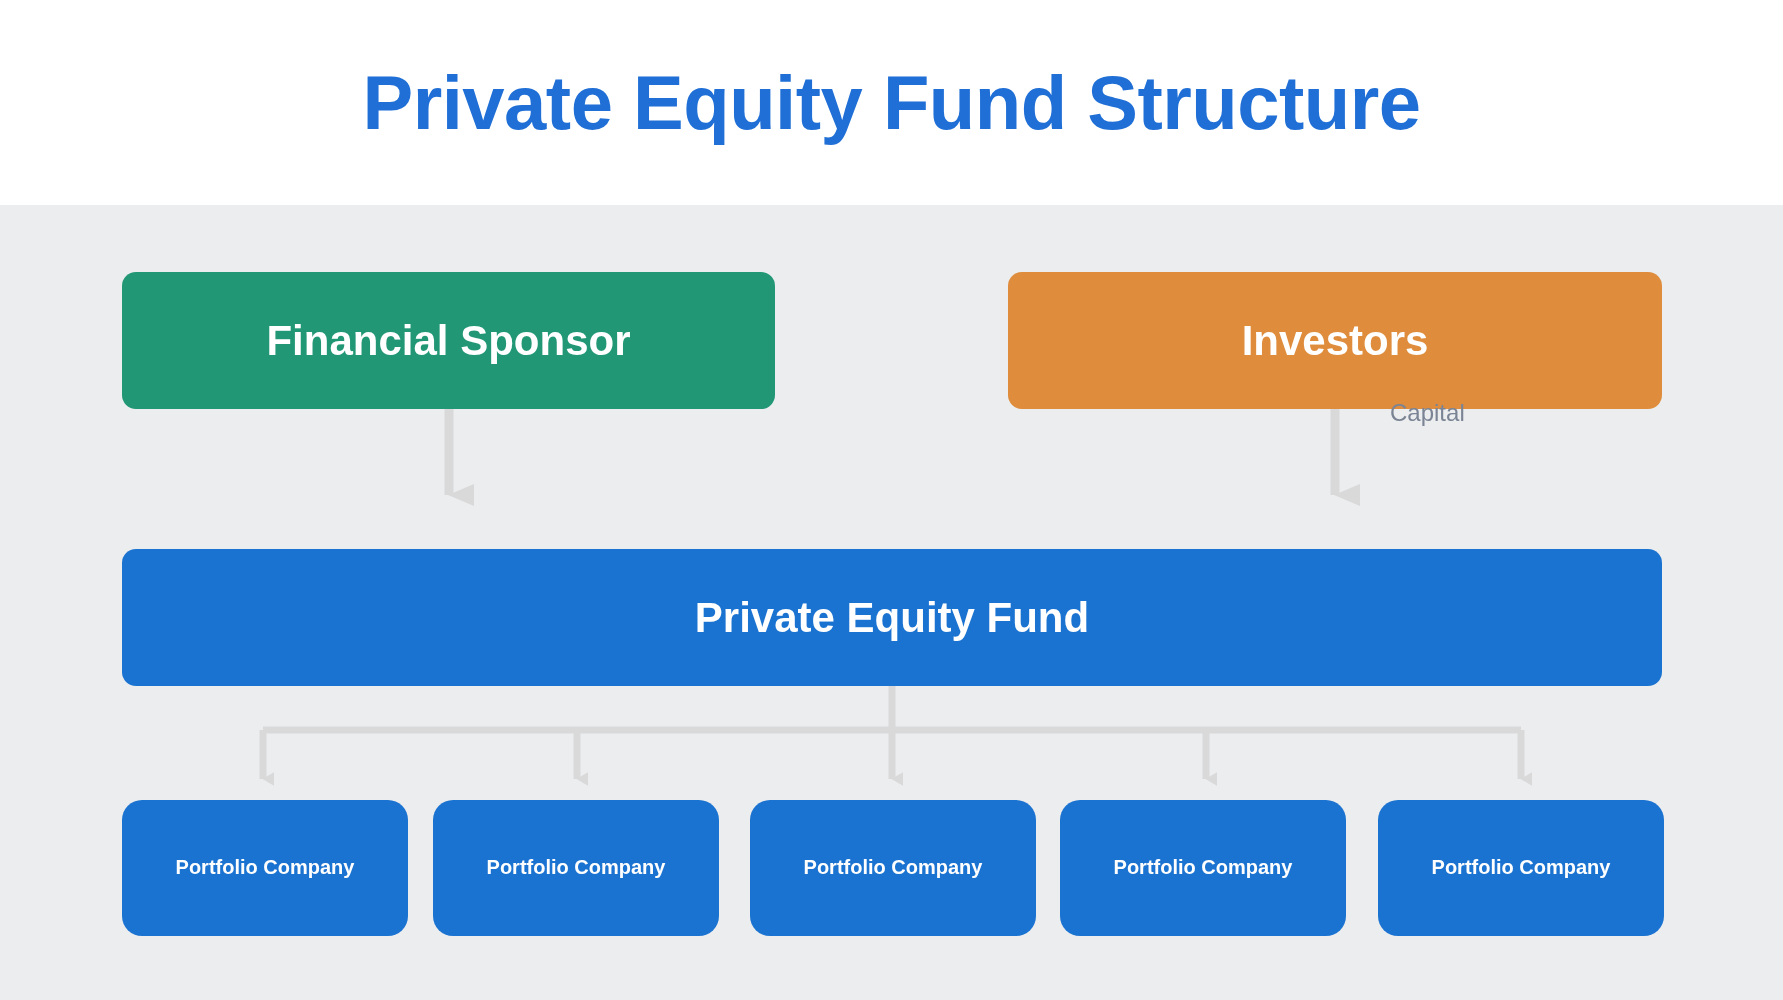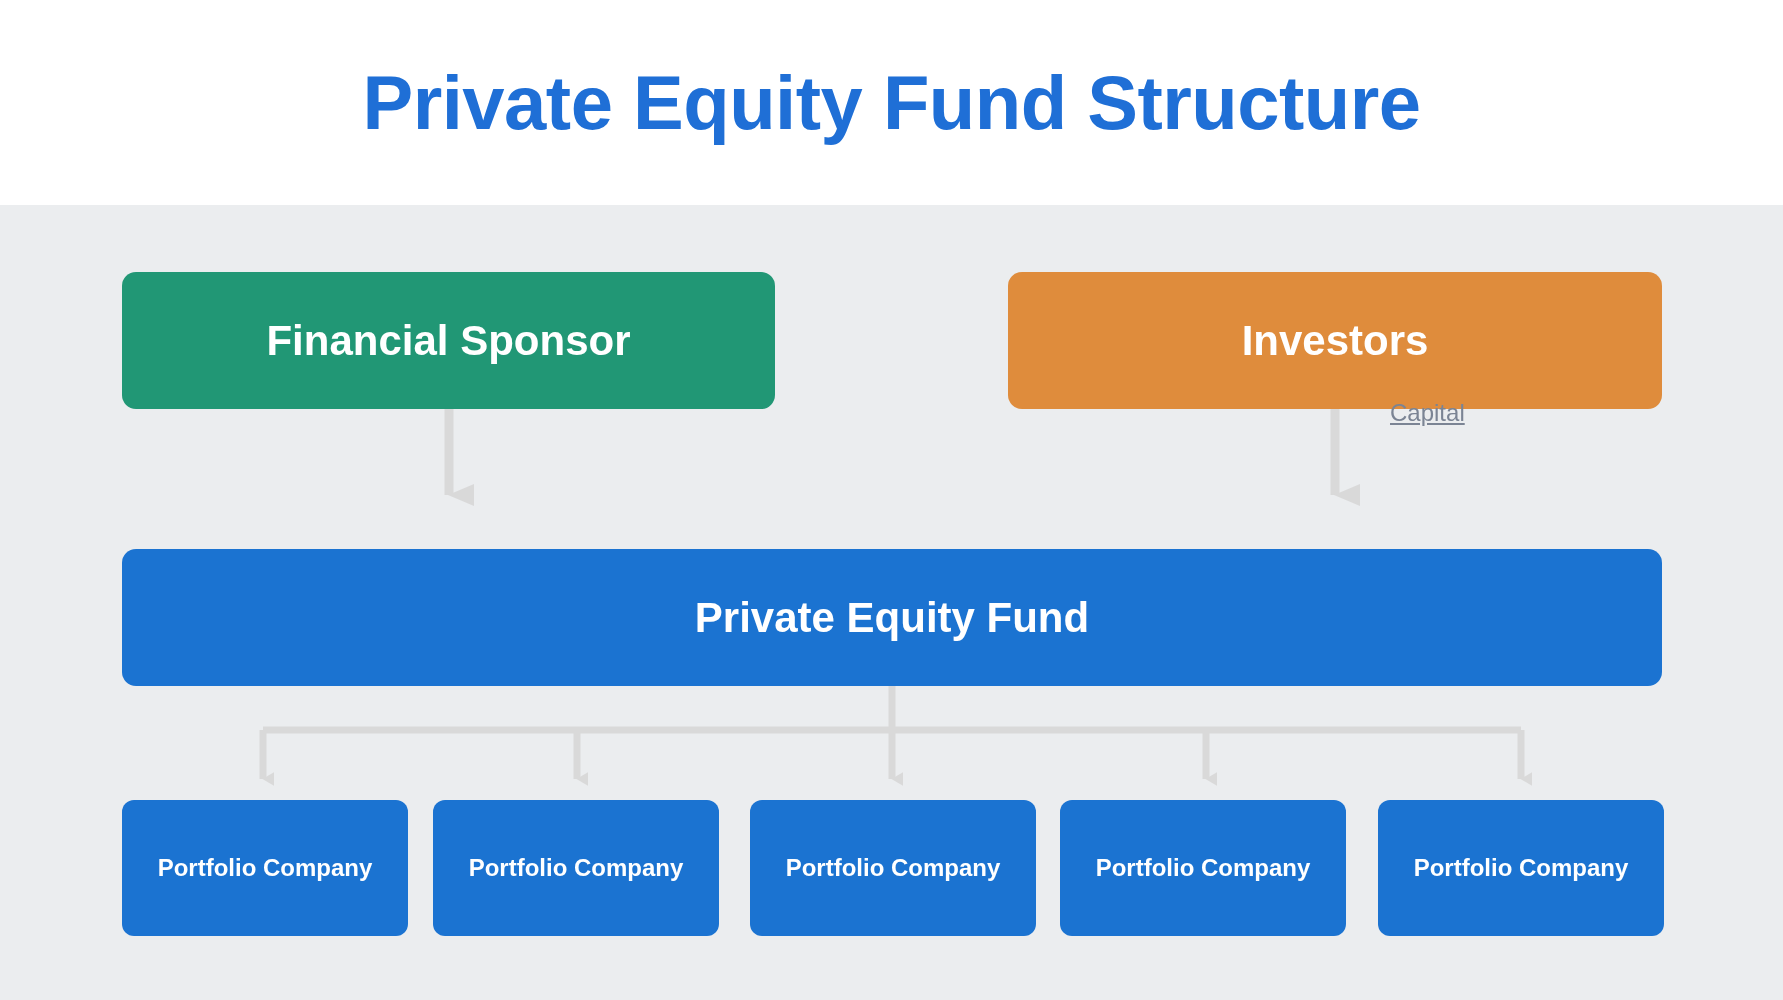--- a/index.html
+++ b/index.html
@@ -106,22 +106,22 @@
     background: #1b73d1;
     font-size: 42px;
     margin-top: 15px;
   }
 
   .node-portfolio {
     top: 595px;
     width: 286px;
     height: 136px;
     background: #1b73d1;
-    font-size: 24px;
-    border-radius: 12px;
+    font-size: 20px;
+    border-radius: 20px;
   }
 
   #node-portfolio-0 { left: 122px;  }
   #node-portfolio-1 { left: 433px;  }
   #node-portfolio-2 { left: 750px;  }
   #node-portfolio-3 { left: 1060px; }
   #node-portfolio-4 { left: 1378px; }
 
   
   .edge-label {
@@ -130,21 +130,20 @@
     font-size: 24px;
     font-weight: normal;
     color: #7b8494;
     white-space: nowrap;
     z-index: 4;
   }
 
   #label-capital {
     left: 1390px;
     top: 194px;
-    text-decoration: underline;
   }
 </style>
 </head>
 <body>
 
 <div id="page">
 
   <div id="header">
     <h1 id="page-title">Private Equity Fund Structure</h1>
   </div>

